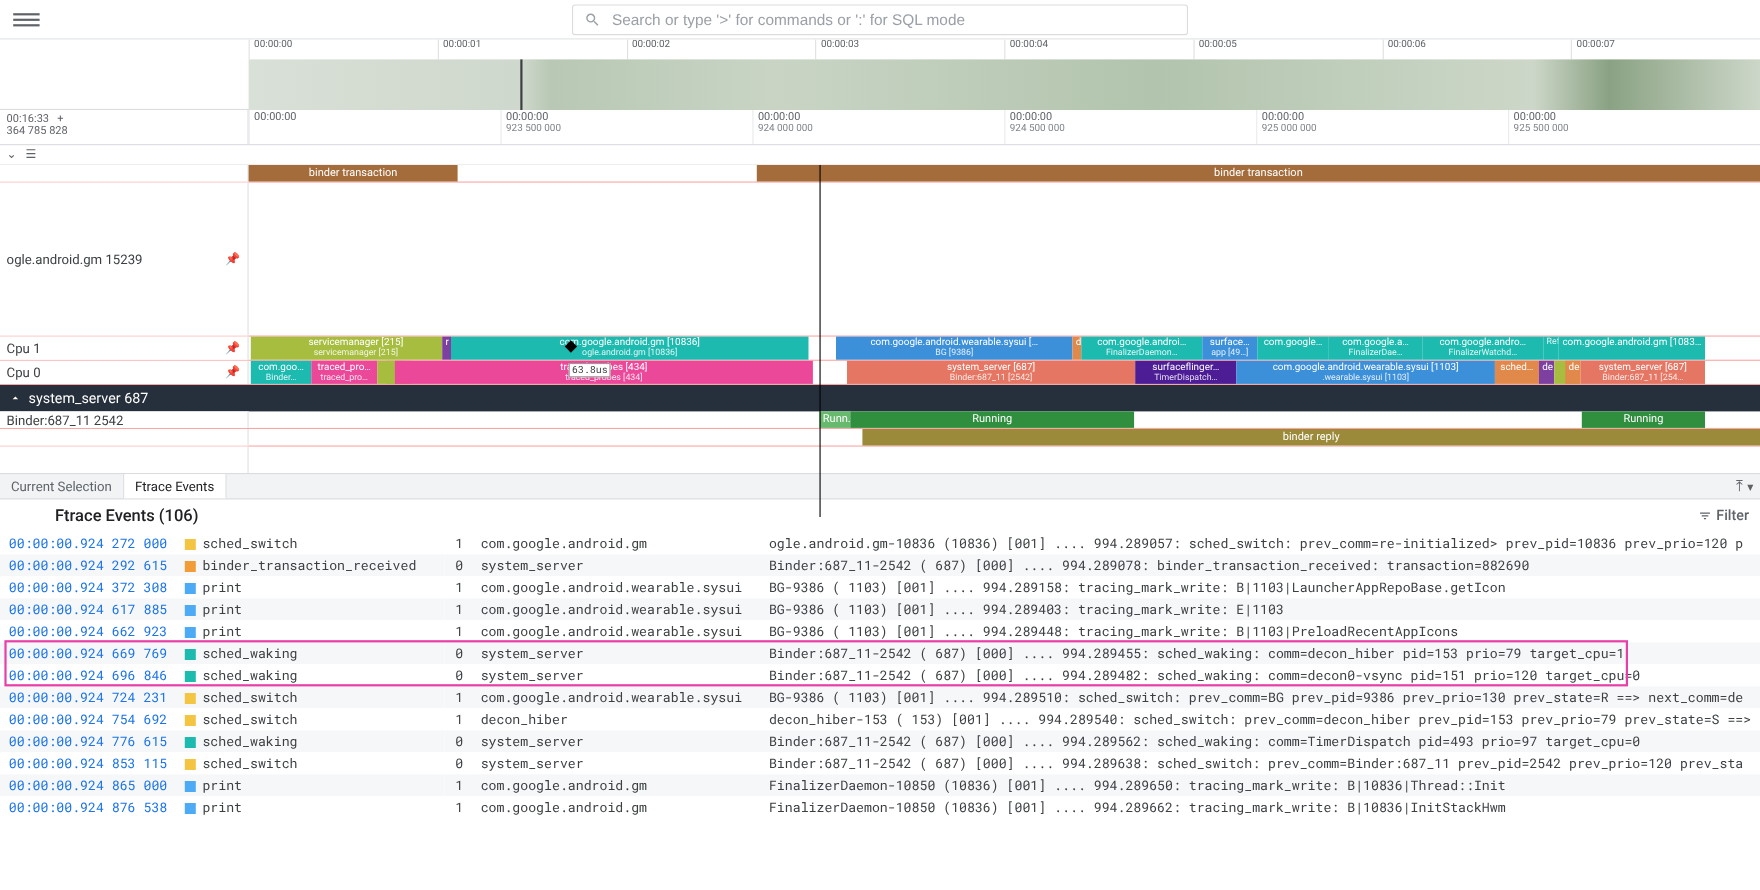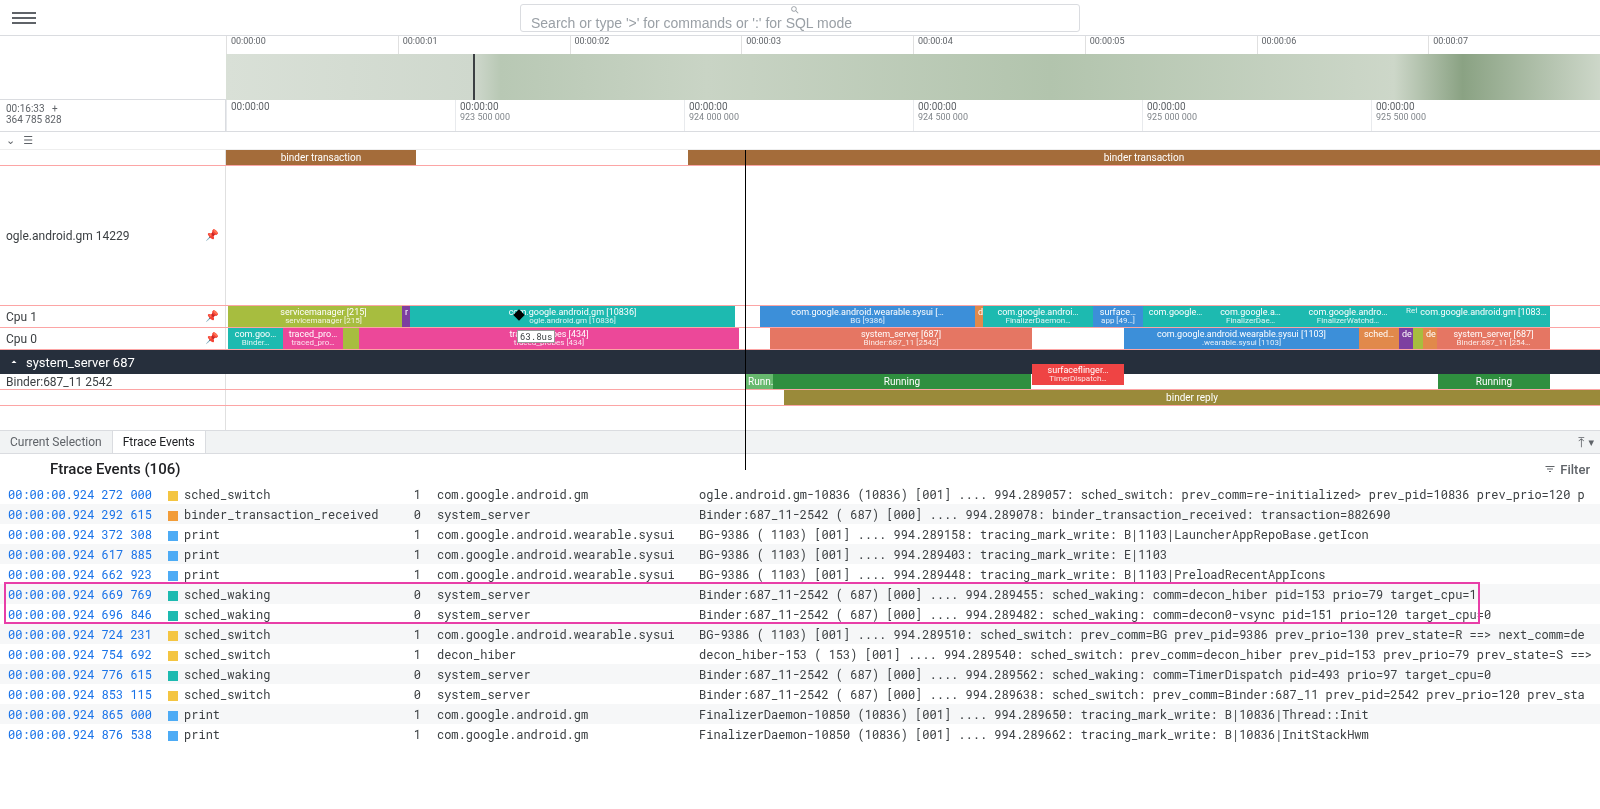--- a/index.html
+++ b/index.html
@@ -3,21 +3,21 @@
 <meta charset="utf-8">
 <style>
   * { box-sizing: border-box; margin: 0; padding: 0; }
   html, body { width: 1600px; height: 809px; font-family: Roboto, "Helvetica Neue", Arial, sans-serif; font-size: 13px; color: #3c4043; background: #fff; overflow: hidden; }
   .mono { font-family: "Roboto Mono", "Menlo", "Consolas", monospace; font-size: 12px; letter-spacing: 0; }
 
   
   .topbar { height: 36px; display: flex; align-items: center; border-bottom: 1px solid #dadce0; background: #fff; }
   .hamburger { width: 24px; height: 24px; margin: 0 12px; display:flex; flex-direction:column; justify-content:center; gap:3px; cursor:pointer;}
   .hamburger div { height:2px; background:#5f6368; }
-  .search-wrap { margin: 0 auto; width: 560px; height: 28px; border:1px solid #dadce0; border-radius:3px; display:flex; align-items:center; padding:0 10px; color:#9aa0a6;flex-direction:column;}
+  .search-wrap { margin: 0 auto; width: 560px; height: 28px; border:1px solid #dadce0; border-radius:3px; display:flex; align-items:center; padding:0 10px; color:#9aa0a6;}
   .search-wrap svg { width:16px; height:16px; margin-right:10px; fill:#9aa0a6;}
   .search-wrap input { border:none; outline:none; width:100%; font-size:14px; color:#3c4043; }
   .search-wrap input::placeholder{color:#9aa0a6;}
 
   
   .overview { height: 64px; border-bottom:1px solid #dadce0; position:relative; background:#fff; }
   .ov-ticks { height:18px; display:flex; font-size:9px; color:#5f6368; padding-left:226px;}
   .ov-ticks span{ flex:1; border-left:1px solid #e0e0e0; padding-left:4px; white-space:nowrap;}
   .ov-body { height:46px; margin-left:226px; background: linear-gradient(90deg,#d9e0d7 0%,#cfd8cd 18%,#b8c8b4 20%,#c9d4c5 35%,#b2c4ad 60%,#cdd7c9 85%,#8aa283 90%,#cdd7c9 100%); position:relative;}
   .ov-sel { position:absolute; top:0; left:18%; width:1px; height:100%; border-left:2px solid #3c4043;}
@@ -50,21 +50,21 @@
   .c-olive{background:#a7bd3f;padding-left:20px;}
   .c-purple{background:#7d3fa0;}
   .c-teal{background:#1dbab0;}
   .c-orange{background:#e1894b;}
   .c-blue{background:#3c8fd9;}
   .c-red{background:#ec4899;}
   .c-salmon{background:#e57663;}
   .c-dgreen{background:#2f8f3f;}
   .c-lgreen{background:#67b96e;}
   .c-olive2{background:#9a8a3a;}
-  .c-grey{background:#ef4444;margin-top:36px;}
+  .c-grey{background:#4c1d95;}
 
   .cursor{position:absolute; top:0; bottom:0; border-left:1.5px solid #000; left:745px; z-index:5;}
   .diamond{position:absolute; width:8px; height:8px; background:#000; transform:rotate(45deg); left:741.5px; top:5px; z-index:6;}
   .badge{position:absolute; top:2px; left:747px; font-size:9px; background:#fff; border:1px solid #999; padding:0 2px; z-index:6;}
 
   
   .group-header{height:24px; background:#262f3c; color:#fff; display:flex; align-items:center; padding:0 8px; font-size:13px;}
   .group-header svg{width:12px;height:12px; fill:#fff; margin-right:6px;}
 
   
@@ -155,21 +155,21 @@
   <div class="track" style="height:16px;">
     <div class="track-label"></div>
     <div class="track-lane">
       <div class="bar c-brown" style="left:0; width:190px;">binder transaction</div>
       <div class="bar c-brown" style="left:462px; right:0;">binder transaction</div>
     </div>
   </div>
 
   <div class="track tall" style="height:140px;">
     <div class="track-label">
-      <span>ogle.android.gm 14229</span>
+      <span>ogle.android.gm 15239</span>
       <span class="pin">📌</span>
     </div>
     <div class="track-lane"></div>
   </div>
 
   <div class="track double" style="position:relative">
     <div class="track-label">
       <span>Cpu 1</span>
         <span class="pin">📌</span>
     </div>

